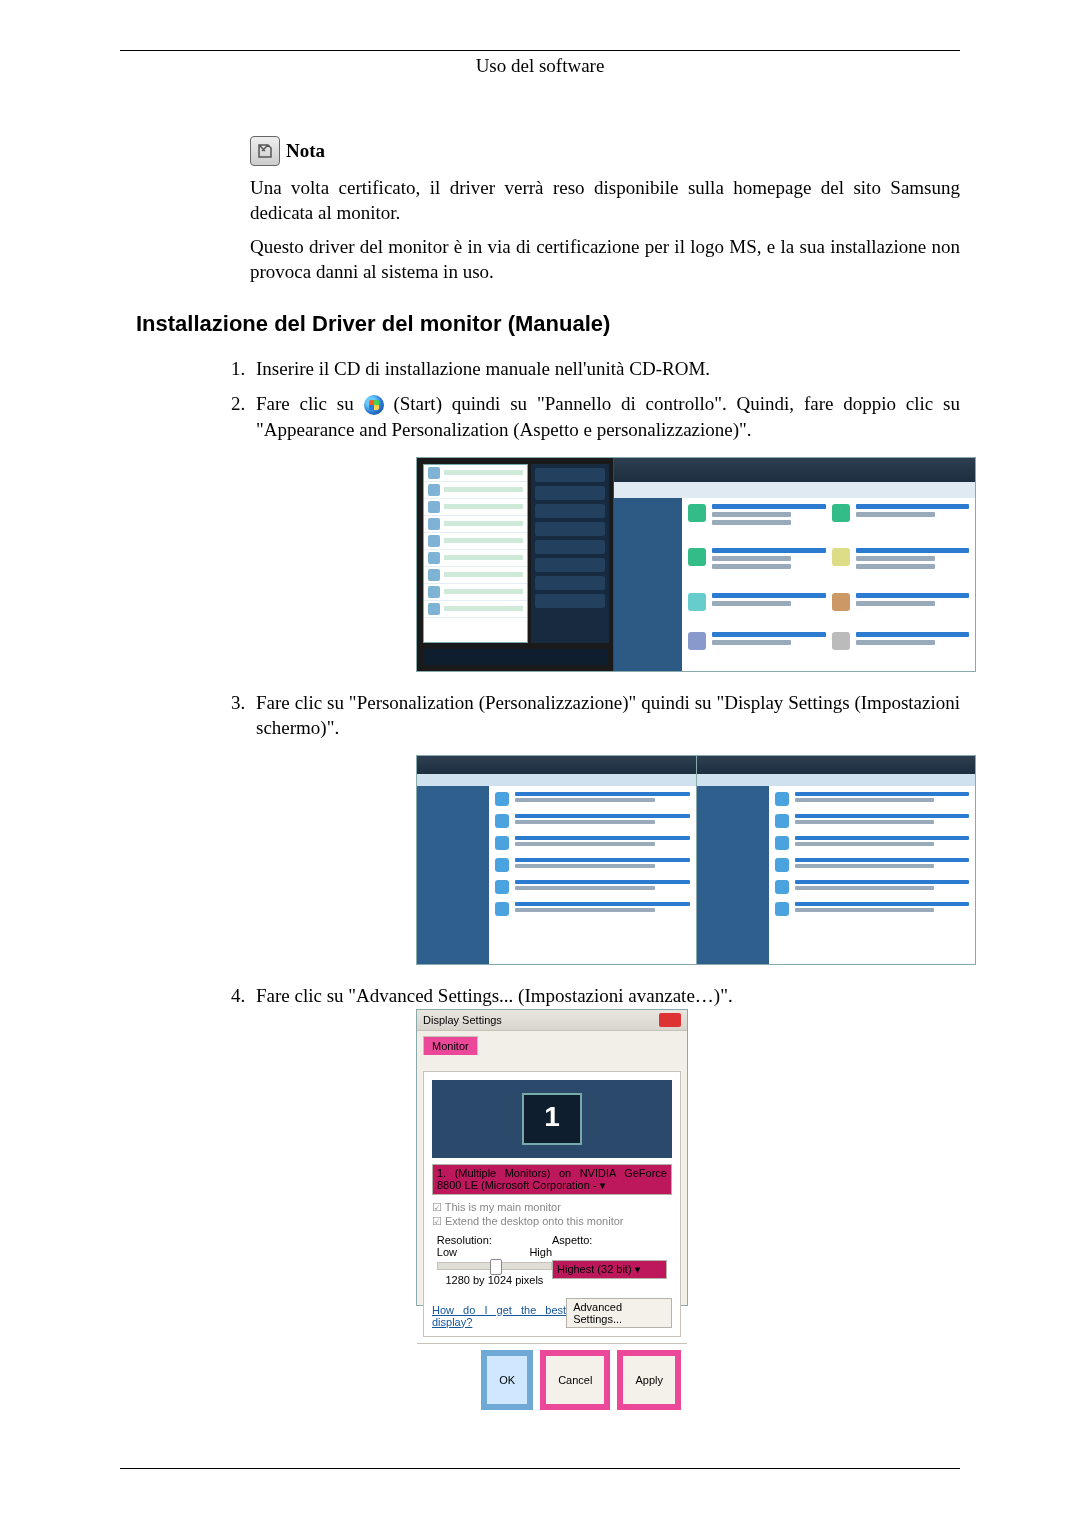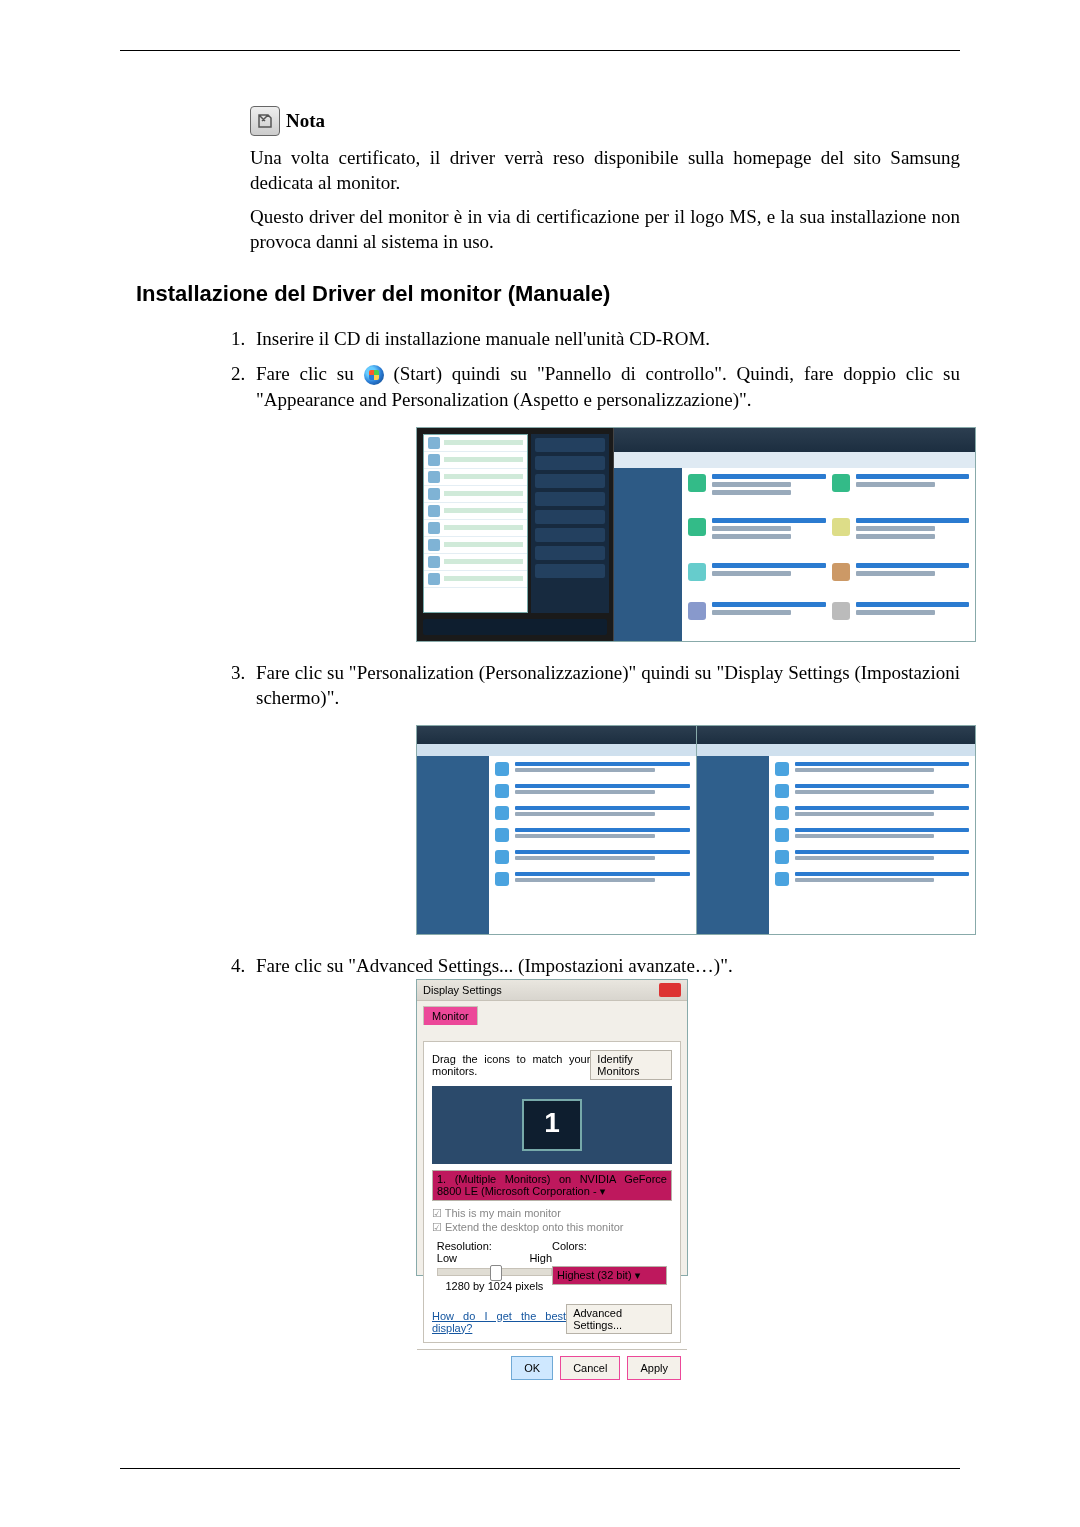--- a/index.html
+++ b/index.html
@@ -160,37 +160,38 @@
   .fig3 .combo{ border:1px solid #b7b2a8; padding:2px 4px; background:#be185d; margin-bottom:6px;}
   .fig3 .chkrow{ font:11px Tahoma,sans-serif; color:#888; margin:1px 0;}
   .fig3 .row2{ display:flex; justify-content:center; margin-top:6px;}
   .fig3 .col{ width:48%;}
   .fig3 .slider{ height:6px; background:#e0ddd4; border:1px solid #c7c2b8; position:relative; margin:4px 0;}
   .fig3 .slider .thumb{ position:absolute; left:46%; top:-4px; width:10px;height:14px;background:#fff;border:1px solid #888;border-radius:2px;}
   .fig3 .linksrow{ display:flex; justify-content:space-between; align-items:flex-end; margin-top:12px;}
   .fig3 .link{ color:#1556a0; text-decoration:underline;}
   .fig3 .advbtn{ border:1px solid #b7b2a8; padding:2px 6px; background:#f4f1ea;}
   .fig3 .btns{ text-align:right; padding:6px; font:11px Tahoma,sans-serif; border-top:1px solid #c7c2b8;}
-  .fig3 .btns span{ display:inline-block; border:1px solid #ec4899; padding:5px 12px; margin-left:4px; background:#f4f1ea;}
+  .fig3 .btns span{ display:inline-block; border:6px solid #ec4899; padding:18px 12px; margin-left:4px; background:#f4f1ea;}
   .fig3 .btns span.ok{ background:#cfe8ff; border-color:#6fa9d6;}
 
   sup { font-size: 0.7em; }
   .footer-line {
     position: absolute;
     left: 120px;
     right: 120px;
     bottom: 58px;
     border-top: 1px solid #000;
   }
 </style>
 </head>
 <body>
 
 <div class="page">
   <div class="header-line"></div>
+  <div class="header-title">Uso del software</div>
   <div class="header-line" style="border-top:none;"></div>
 
   <div class="content">
     <div class="note-row">
       <span class="note-icon">
         <svg viewBox="0 0 24 24">
             <path d="M4 4 L16 4 L20 8 L20 20 L4 20 Z M4 4 L12 12 M16 4 L8 12" fill="none" stroke="#555" stroke-width="2"></path>
           </svg>
       </span>
       <span class="note-label">Nota</span>
@@ -443,44 +444,40 @@
     <li>
       <span>Fare clic su "Advanced Settings... (Impostazioni avanzate…)".</span>
       
       <div class="fig3">
         <div class="ttl">
           <span>Display Settings</span>
           <span class="close"></span>
         </div>
         <span class="tab">Monitor</span>
         <div class="inner">
-          <div class="hint">
-            <span>Drag the icons to match your monitors.</span>
-            <span class="idbtn">Identify Monitors</span>
-          </div>
           <div class="preview">
             <div class="mon">1</div>
           </div>
           <div class="combo">1. (Multiple Monitors) on NVIDIA GeForce 8800 LE (Microsoft Corporation - ▾</div>
           <div class="chkrow">☑ This is my main monitor</div>
           <div class="chkrow">☑ Extend the desktop onto this monitor</div>
           <div class="row2">
             <div class="col">
               <div>Resolution:</div>
               <div style="display:flex;justify-content:space-between">
                   <span>Low</span>
                   <span>High</span>
                 </div>
               <div class="slider">
                   <div class="thumb"></div>
                 </div>
               <div style="text-align:center">1280 by 1024 pixels</div>
             </div>
             <div class="col">
-              <div>Colors:</div>
+              <div>Aspetto:</div>
               <div class="combo" style="margin-top:14px">Highest (32 bit)   ▾</div>
             </div>
           </div>
           <div class="linksrow">
             <span class="link">How do I get the best display?</span>
             <span class="advbtn">Advanced Settings...</span>
           </div>
         </div>
         <div class="btns">
           <span class="ok">OK</span>

